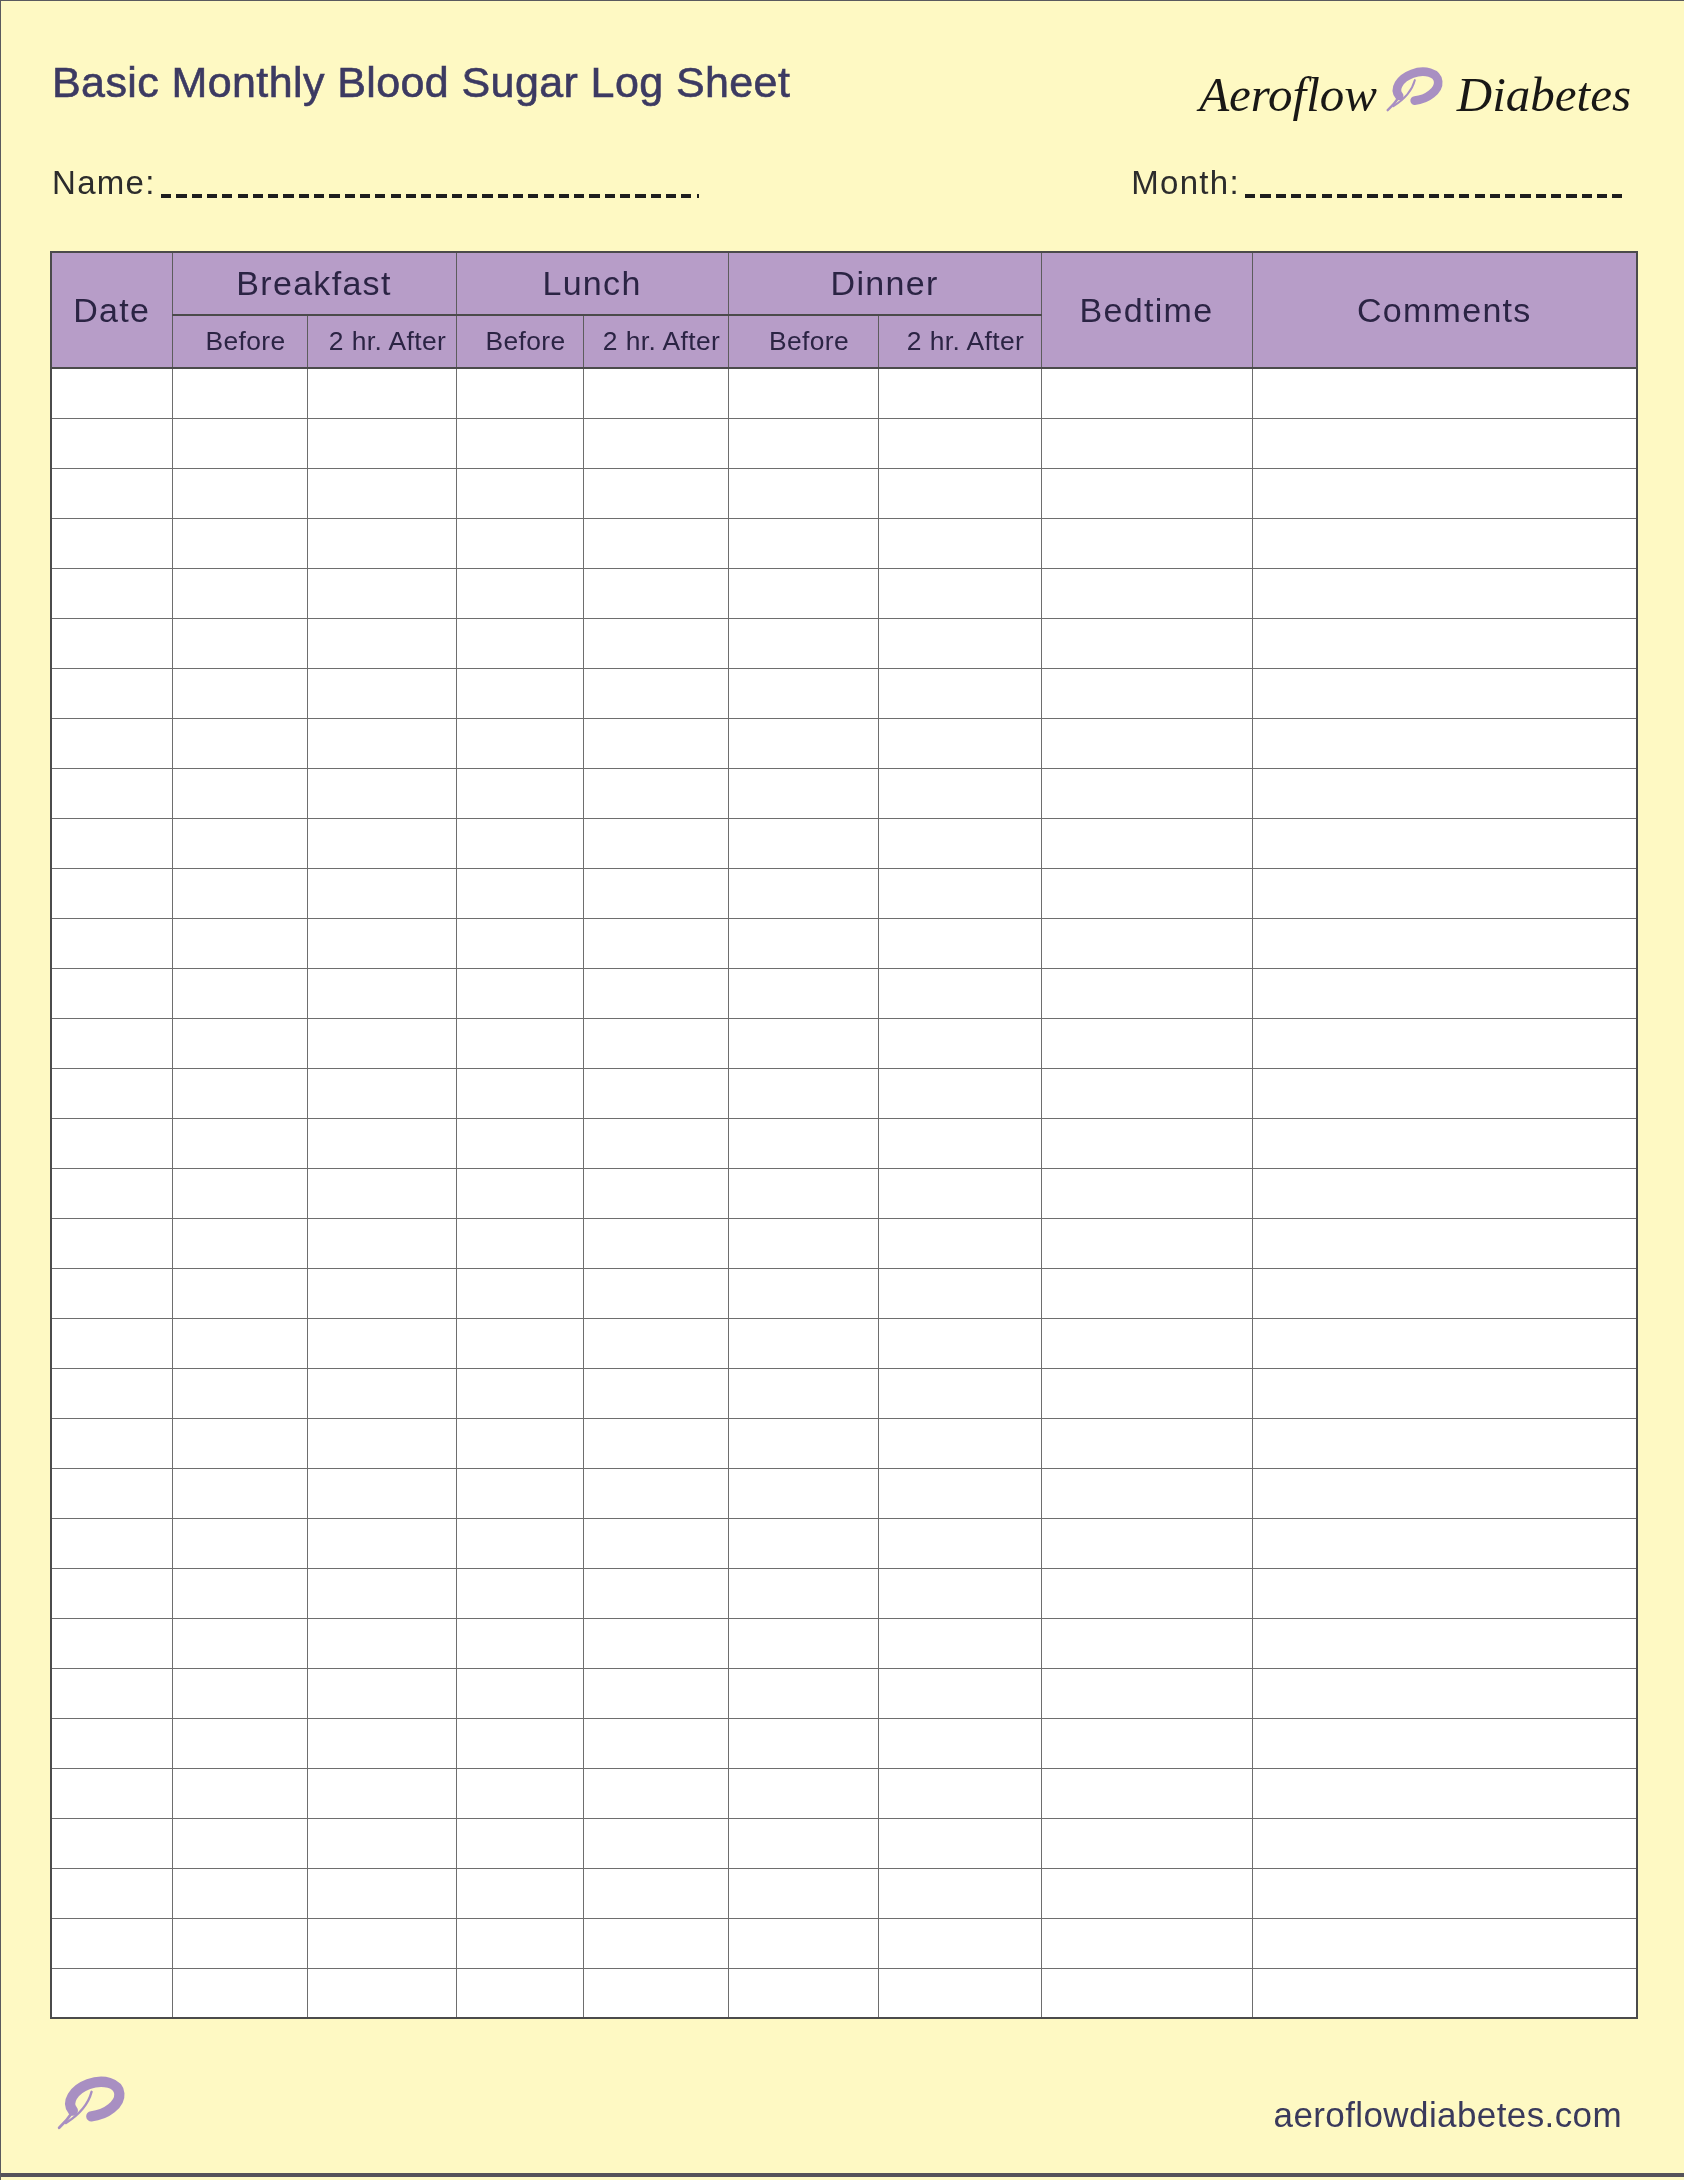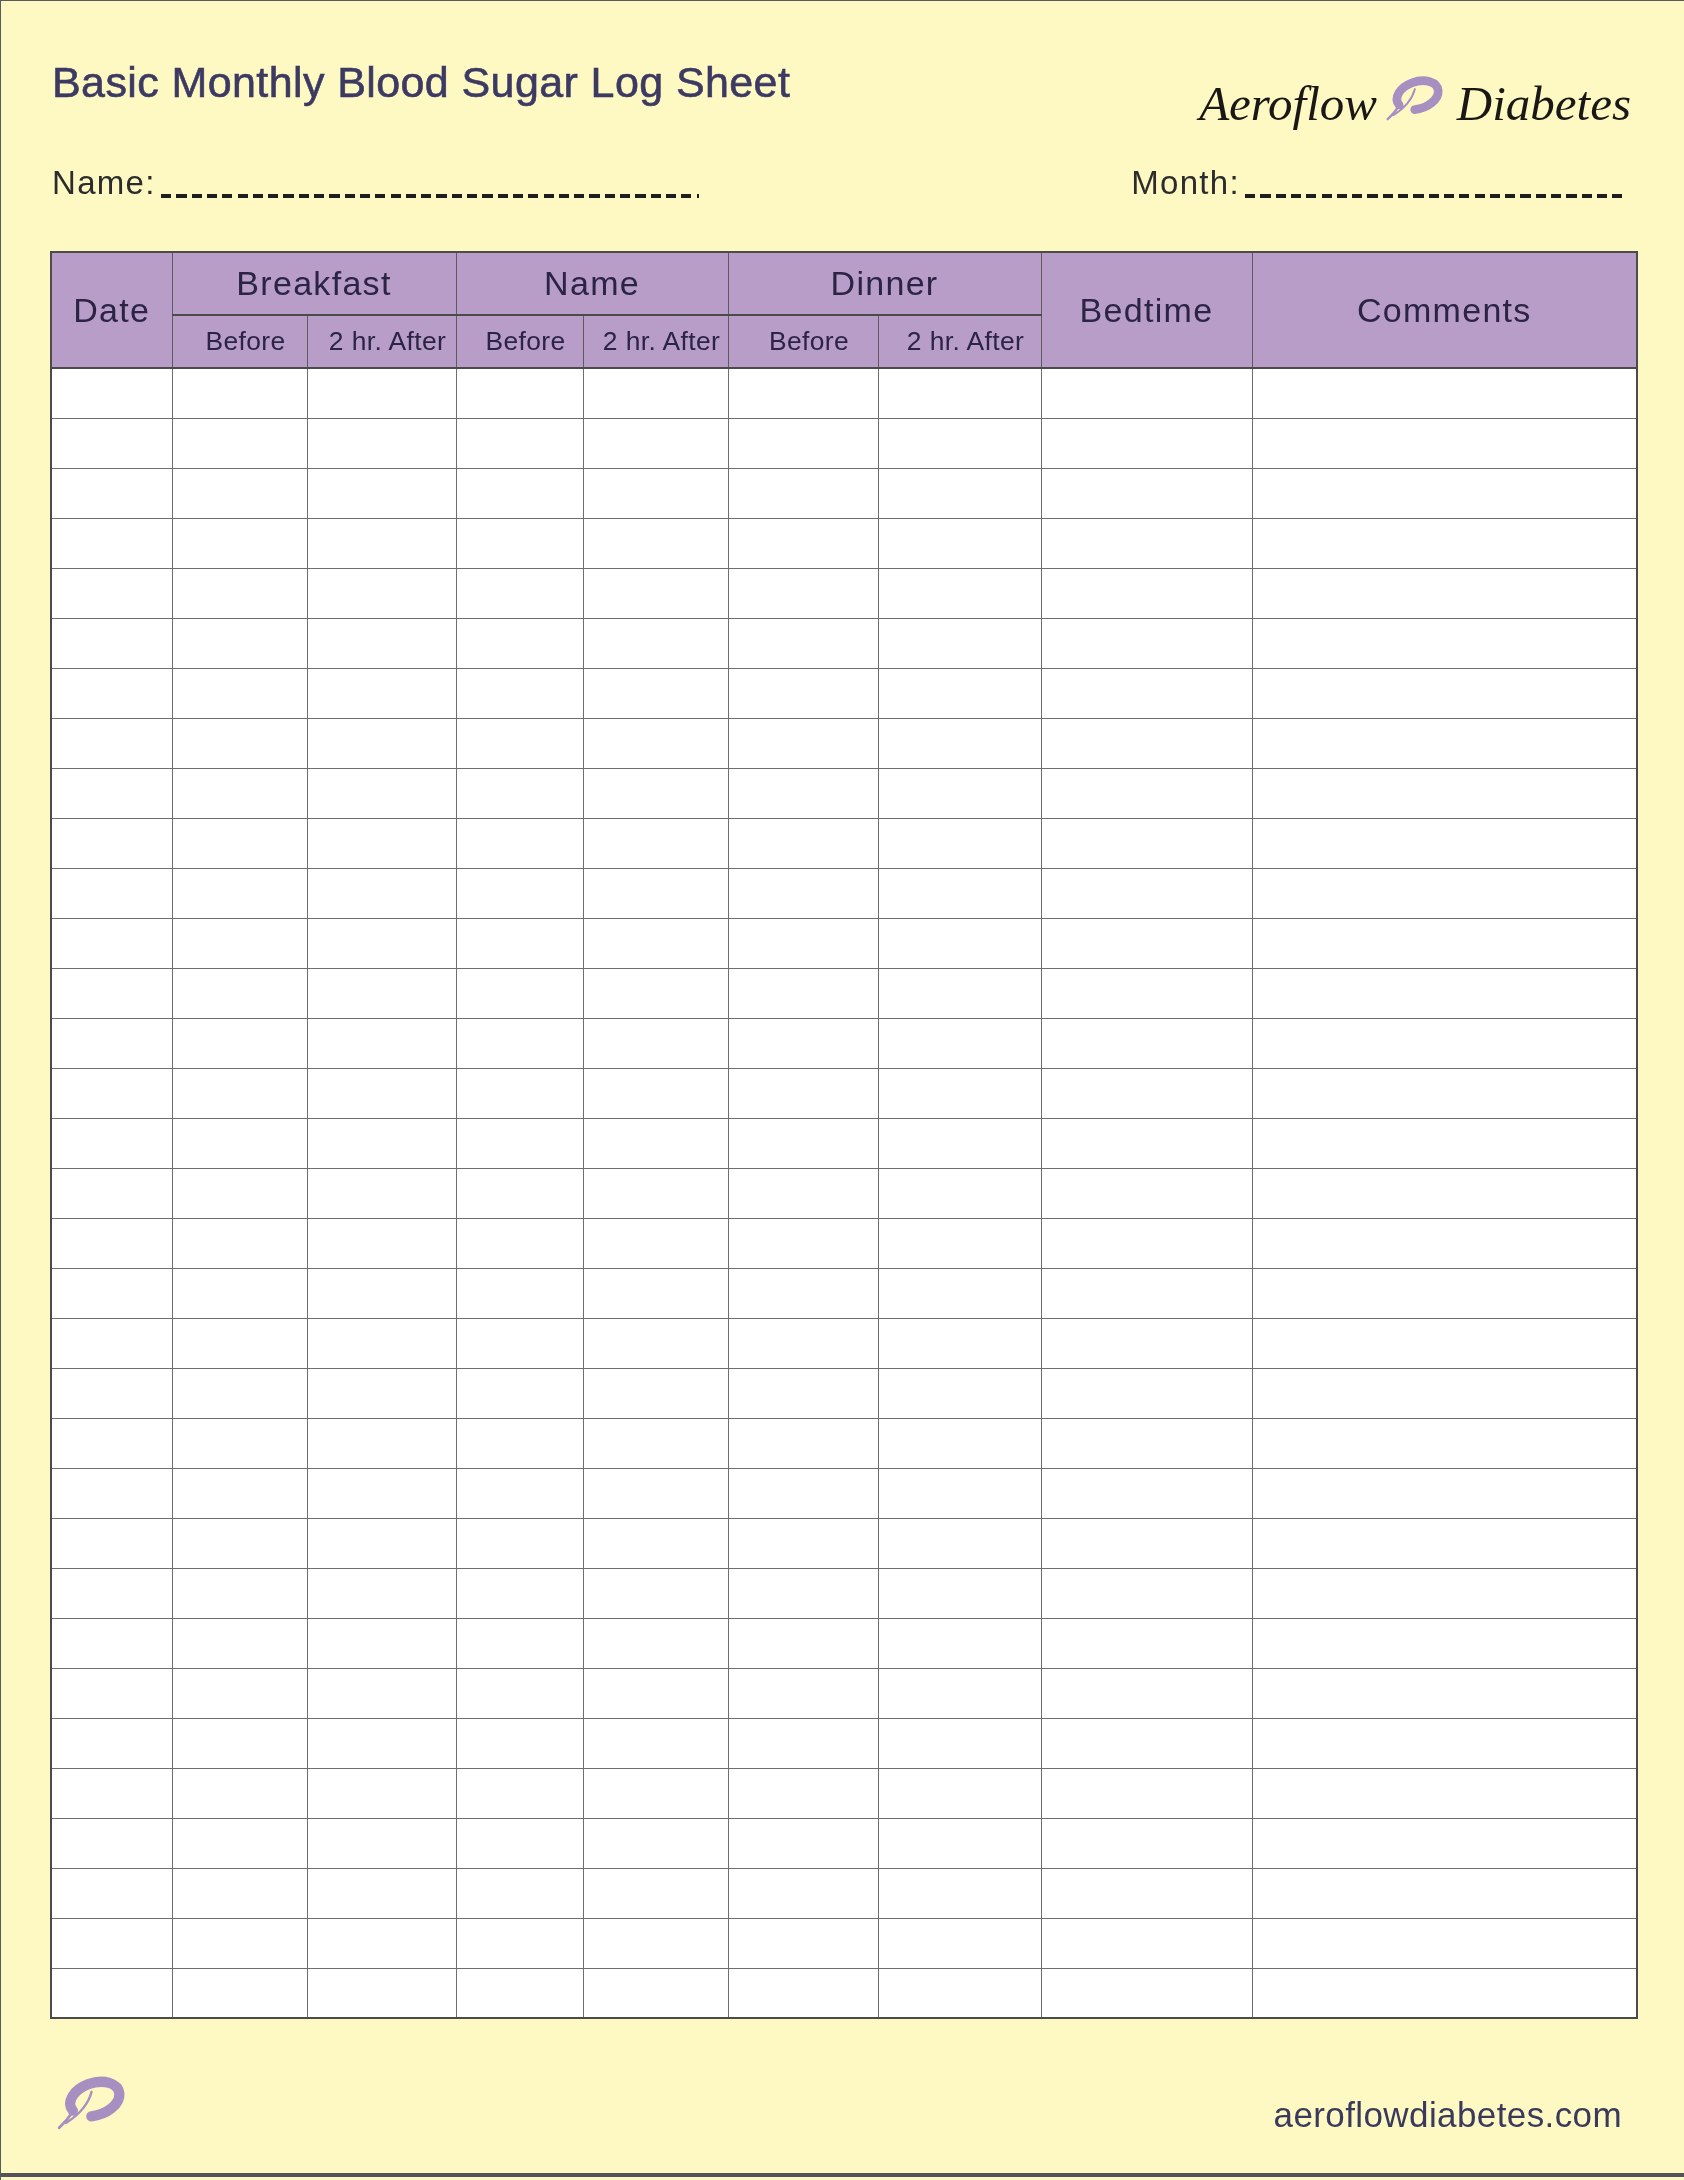--- a/index.html
+++ b/index.html
@@ -20,21 +20,21 @@
     --url-ink:#3a3a5c;
   }
   .page{position:absolute;inset:0;border:1.7px solid #5a5a5e;box-sizing:border-box;background:#fef9c3;}
 
   
   .header{position:absolute;left:51px;right:53px;top:56px;display:flex;justify-content:space-between;align-items:flex-start;}
   h1.title{
     margin:0;font-size:43px;font-weight:400;line-height:1.2;color:var(--title-ink);
     letter-spacing:0.4px;-webkit-text-stroke:0.6px var(--title-ink);
   }
-  .brand{display:flex;align-items:center;gap:3.4px;margin-top:11px;}
+  .brand{display:flex;align-items:center;gap:3.4px;margin-top:2px;}
   .brand-word{
     font-family:"Liberation Serif", serif;font-style:italic;font-weight:400;
     font-size:49px;color:#191816;line-height:1;
   }
   .swirl{color:var(--swirl);display:block;}
   .brand .swirl{width:73px;height:66px;margin:0 0 5.1px 0;}
 
   
   .fields{position:absolute;left:51px;right:62px;top:162px;display:flex;justify-content:space-between;align-items:flex-end;}
   .field{display:flex;align-items:flex-end;}
@@ -126,21 +126,21 @@
         <col style="width:145px">
         <col style="width:150px">
       <col style="width:163px">
         <col style="width:211px">
         <col style="width:385px">
     </colgroup>
     <thead>
       <tr class="hrow1">
         <td rowspan="2" class="big">Date</td>
         <td colspan="2" class="big">Breakfast</td>
-        <td colspan="2" class="big">Name</td>
+        <td colspan="2" class="big">Lunch</td>
         <td colspan="2" class="big">Dinner</td>
         <td rowspan="2" class="big">Bedtime</td>
         <td rowspan="2" class="big">Comments</td>
       </tr>
       <tr class="hrow2">
         <td class="sub">Before</td>
         <td class="sub">2 hr. After</td>
         <td class="sub">Before</td>
         <td class="sub">2 hr. After</td>
         <td class="sub">Before</td>

